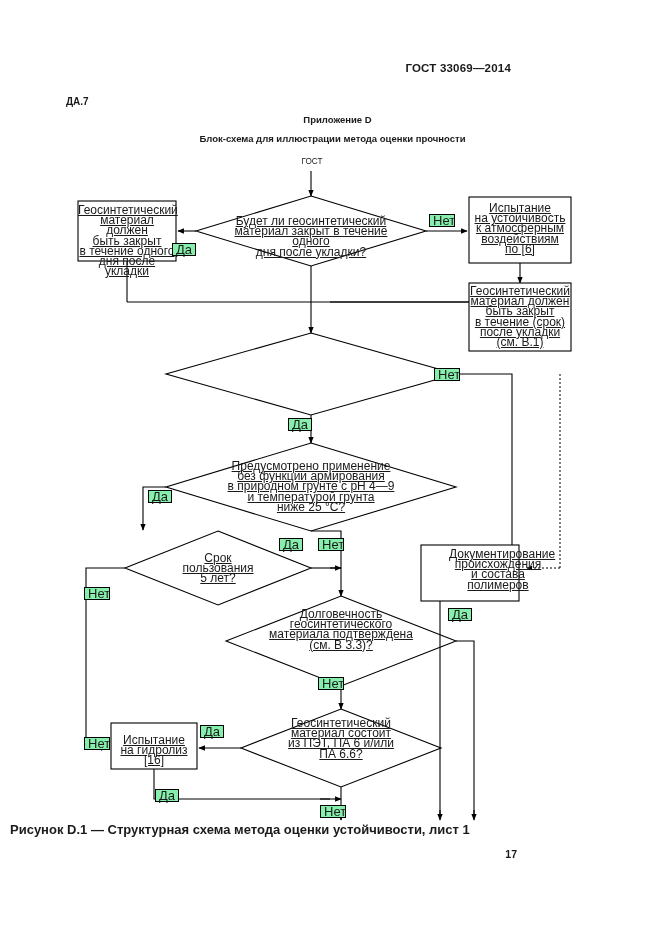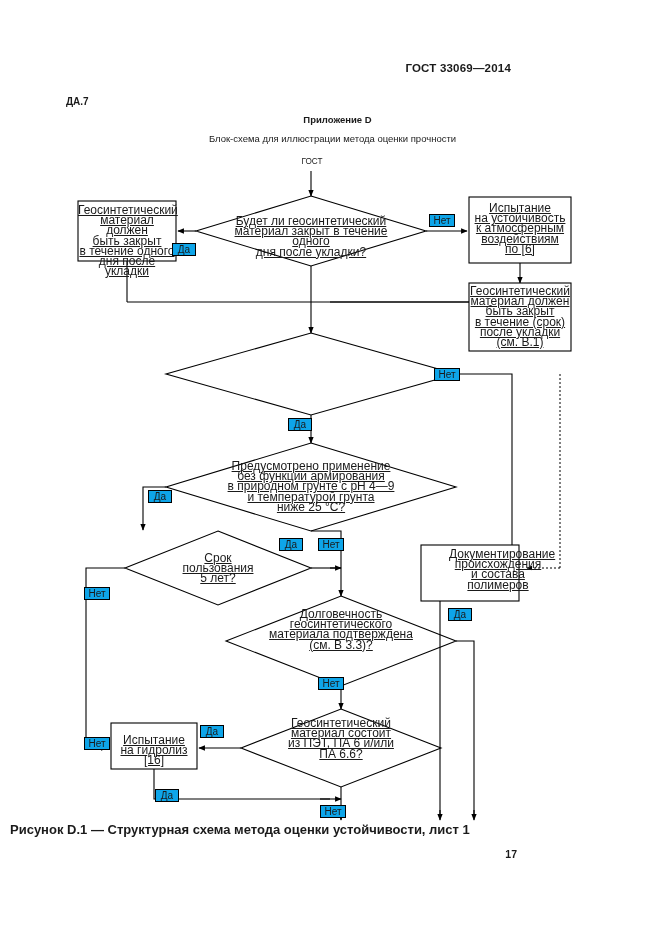--- a/index.html
+++ b/index.html
@@ -45,21 +45,21 @@
     padding-left: 14px;
     box-sizing: border-box;
   }
   .title-2 {
     position: absolute;
     top: 133px;
     left: 0;
     width: 661px;
     text-align: center;
     font-size: 9.5px;
-    font-weight: normal;
+    font-weight: bold;
     padding-left: 4px;
     box-sizing: border-box;
   }
   .figure-caption {
     position: absolute;
     top: 822px;
     left: 0;
     width: 661px;
     font-size: 13px;
     font-weight: bold;
@@ -93,22 +93,22 @@
     text-decoration: underline;
   }
   .start-text {
     position: absolute;
     font-size: 8.2px;
     text-align: center;
   }
   .edge-label {
     position: absolute;
     border: 1px solid #000;
-    background: #0ea5e9;
-    font-size: 10px;
+    background: #86efac;
+    font-size: 13px;
     line-height: 9px;
     padding: 1px 3px 1px 3px;
     text-align: center;
     box-sizing: border-box;
   }
 </style>
 </head>
 <body>
 
 <div id="page">

